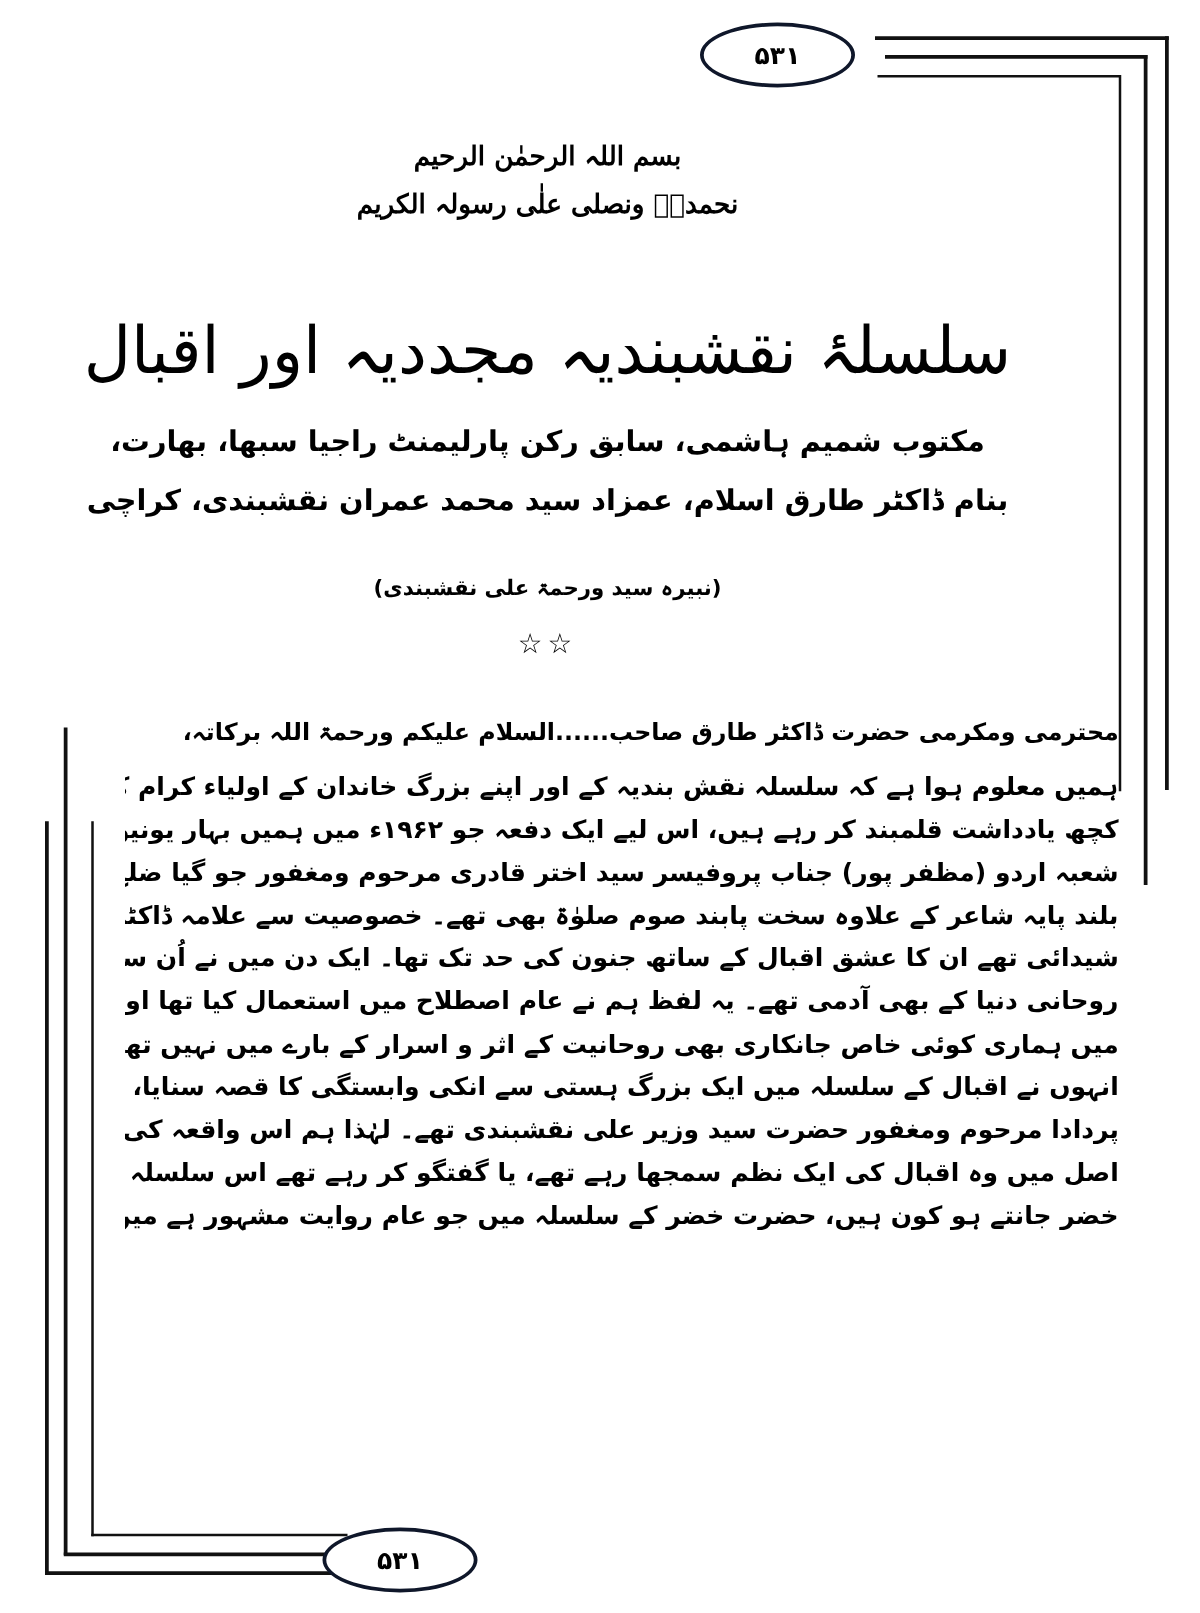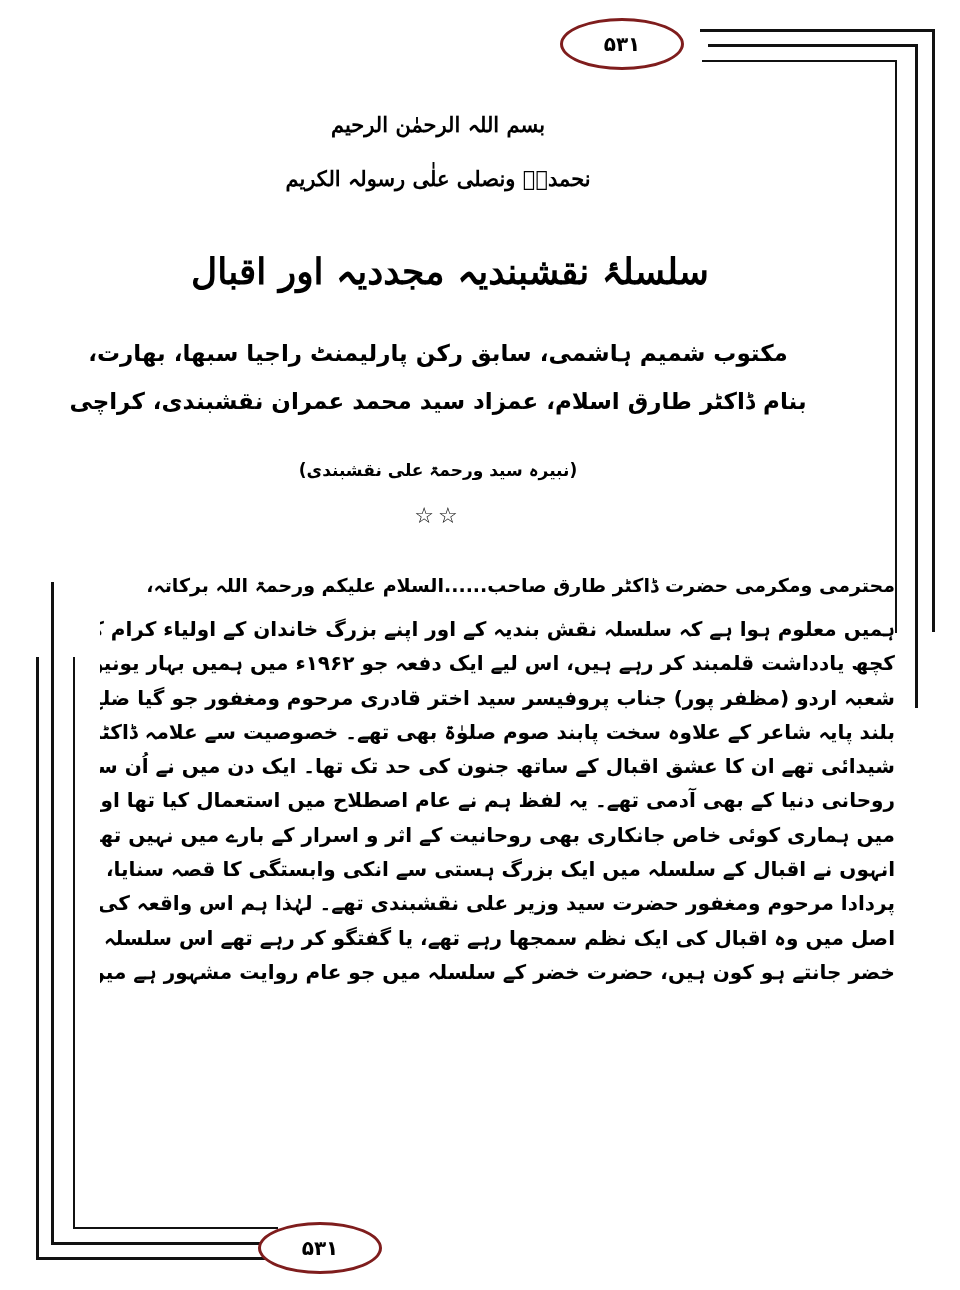--- a/index.html
+++ b/index.html
@@ -1,24 +1,24 @@
 <!DOCTYPE html>
 <html><head>
 <meta charset="utf-8">
 <style>
   html, body { margin:0; padding:0; background:#ffffff; }
   body { width:960px; height:1290px; position:relative; overflow:hidden;
          font-family:"DejaVu Sans", sans-serif; color:#000; }
   .line { position:absolute; background:#111; }
-  .oval { position:absolute; border:3px solid #7f1d1d; border-radius:50%;
+  .oval { position:absolute; border:3px solid #0f172a; border-radius:50%;
           background:#fff; display:flex; align-items:center; justify-content:center;
           font-family:"DejaVu Sans", sans-serif; font-weight:bold; font-size:20px; }
   .center { position:absolute; left:0; width:876px; text-align:center; direction:rtl; }
   .bism { font-family:"DejaVu Serif", serif; font-weight:bold; font-size:21px; }
-  .title { font-family:"DejaVu Serif", serif; font-weight:bold; font-size:36px;padding-left:12px; }
+  .title { font-family:"DejaVu Serif", serif; font-weight:normal; font-size:52px; }
   .sub { font-family:"DejaVu Sans", sans-serif; font-weight:bold; font-size:23px; }
   .small { font-family:"DejaVu Sans", sans-serif; font-size:17px; font-weight:bold; }
   .stars { font-size:22px; letter-spacing:4px; }
   .body-text { position:absolute; left:100px; width:795px; direction:rtl; text-align:justify;
                font-family:"DejaVu Sans", sans-serif; font-weight:bold; font-size:20px;
                line-height:34.3px; }
   .body-text p { margin:0; }
   .body-text .line-row { display:block; text-align-last:justify; white-space:nowrap; overflow:hidden; }
   .body-text .line-row.last { text-align-last:right; }
   .greeting { position:absolute; left:380px; width:515px; top:574px; direction:rtl;
@@ -42,21 +42,21 @@
 <div class="line" style="left:73px; top:1227px; width:205px; height:2px;"></div>
 
 <div class="oval" style="left:560px; top:18px; width:118px; height:46px;">
   <span>۵۳۱</span>
 </div>
 <div class="oval" style="left:258px; top:1222px; width:118px; height:46px;">
   <span>۵۳۱</span>
 </div>
 
 <div class="center bism" style="top:112px;">بسم اللہ الرحمٰن الرحیم</div>
-<div class="center bism" style="top:150px;margin-top:16px;">نحمدہٗ ونصلی علٰی رسولہ الکریم</div>
+<div class="center bism" style="top:150px;">نحمدہٗ ونصلی علٰی رسولہ الکریم</div>
 
 <div class="center title" style="top:250px;">سلسلۂ نقشبندیہ مجددیہ اور اقبال</div>
 
 <div class="center sub" style="top:340px;">مکتوب شمیم ہاشمی، سابق رکن پارلیمنٹ راجیا سبھا، بھارت،</div>
 <div class="center sub" style="top:388px;">بنام ڈاکٹر طارق اسلام، عمزاد سید محمد عمران نقشبندی، کراچی</div>
 <div class="center small" style="top:460px;">(نبیرہ سید ورحمۃ علی نقشبندی)</div>
 <div class="center stars" style="top:503px;">☆☆</div>
 
 <div class="greeting">محترمی ومکرمی حضرت ڈاکٹر طارق صاحب......السلام علیکم ورحمۃ اللہ برکاتہ،</div>
 

